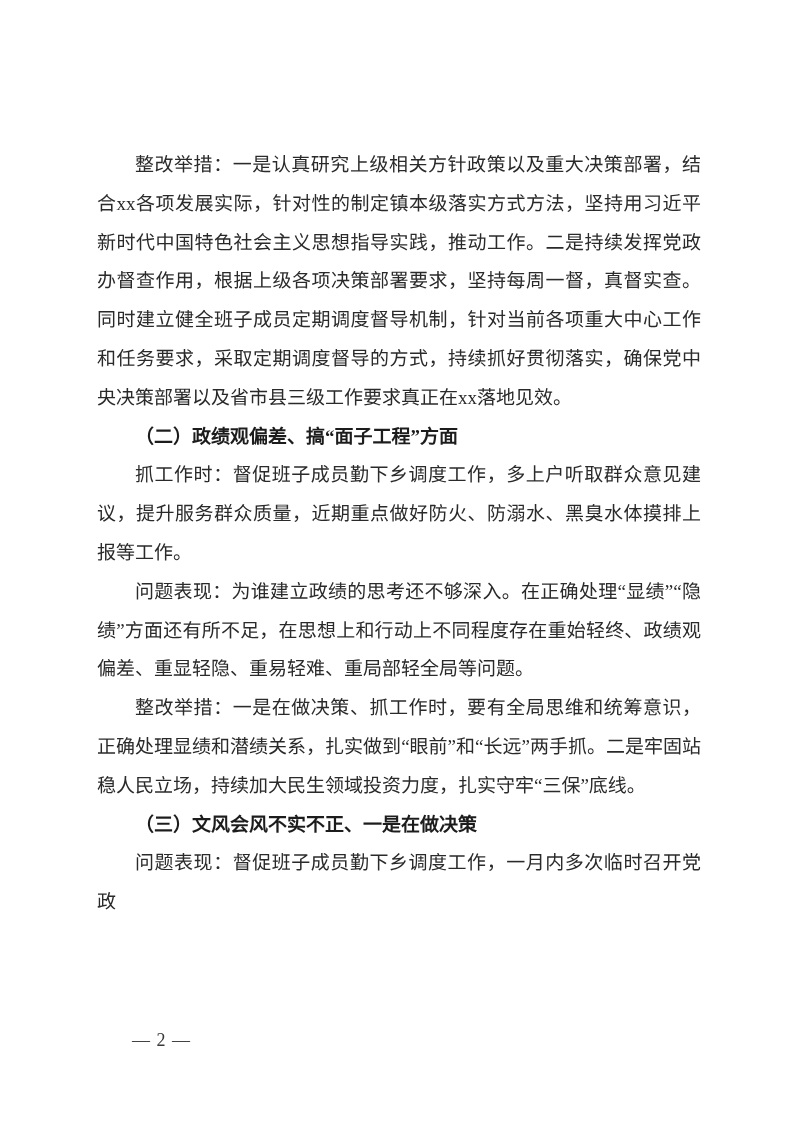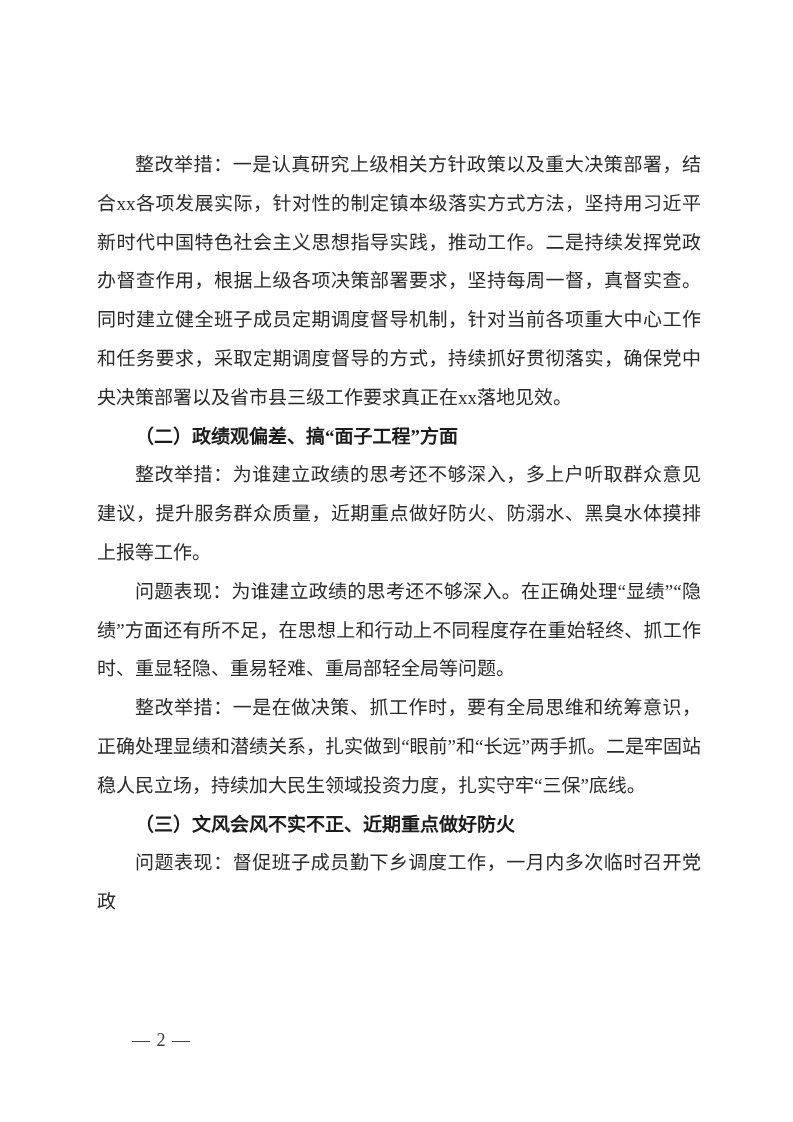--- a/index.html
+++ b/index.html
@@ -51,20 +51,20 @@
     font-family: "Liberation Serif", "DejaVu Serif", serif;
   }
 </style>
 </head>
 <body>
 
 <div class="page">
   <div class="doc-content">
     <p>整改举措：一是认真研究上级相关方针政策以及重大决策部署，结合xx各项发展实际，针对性的制定镇本级落实方式方法，坚持用习近平新时代中国特色社会主义思想指导实践，推动工作。二是持续发挥党政办督查作用，根据上级各项决策部署要求，坚持每周一督，真督实查。同时建立健全班子成员定期调度督导机制，针对当前各项重大中心工作和任务要求，采取定期调度督导的方式，持续抓好贯彻落实，确保党中央决策部署以及省市县三级工作要求真正在xx落地见效。</p>
     <p class="section-heading">（二）政绩观偏差、搞“面子工程”方面</p>
-    <p>整改举措：为谁建立政绩的思考还不够深入，多上户听取群众意见建议，提升服务群众质量，近期重点做好防火、防溺水、黑臭水体摸排上报等工作。</p>
-    <p>问题表现：为谁建立政绩的思考还不够深入。在正确处理“显绩”“隐绩”方面还有所不足，在思想上和行动上不同程度存在重始轻终、抓工作时、重显轻隐、重易轻难、重局部轻全局等问题。</p>
+    <p>抓工作时：督促班子成员勤下乡调度工作，多上户听取群众意见建议，提升服务群众质量，近期重点做好防火、防溺水、黑臭水体摸排上报等工作。</p>
+    <p>问题表现：为谁建立政绩的思考还不够深入。在正确处理“显绩”“隐绩”方面还有所不足，在思想上和行动上不同程度存在重始轻终、政绩观偏差、重显轻隐、重易轻难、重局部轻全局等问题。</p>
     <p>整改举措：一是在做决策、抓工作时，要有全局思维和统筹意识，正确处理显绩和潜绩关系，扎实做到“眼前”和“长远”两手抓。二是牢固站稳人民立场，持续加大民生领域投资力度，扎实守牢“三保”底线。</p>
-    <p class="section-heading">（三）文风会风不实不正、近期重点做好防火</p>
+    <p class="section-heading">（三）文风会风不实不正、一是在做决策</p>
     <p>问题表现：督促班子成员勤下乡调度工作，一月内多次临时召开党政</p>
   </div>
   <div class="page-footer">— 2 —</div>
 </div>
 
 </body></html>

